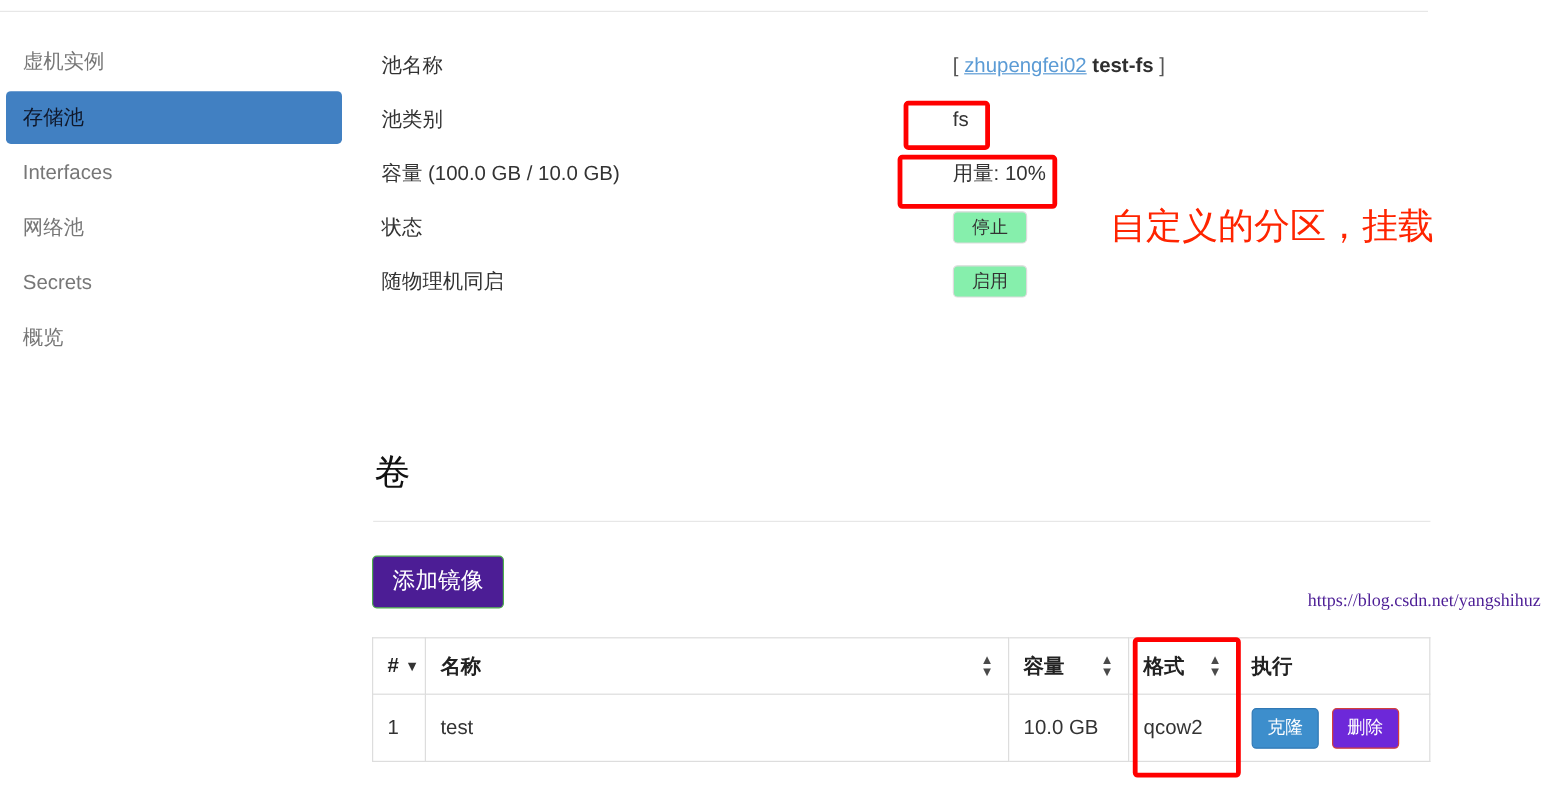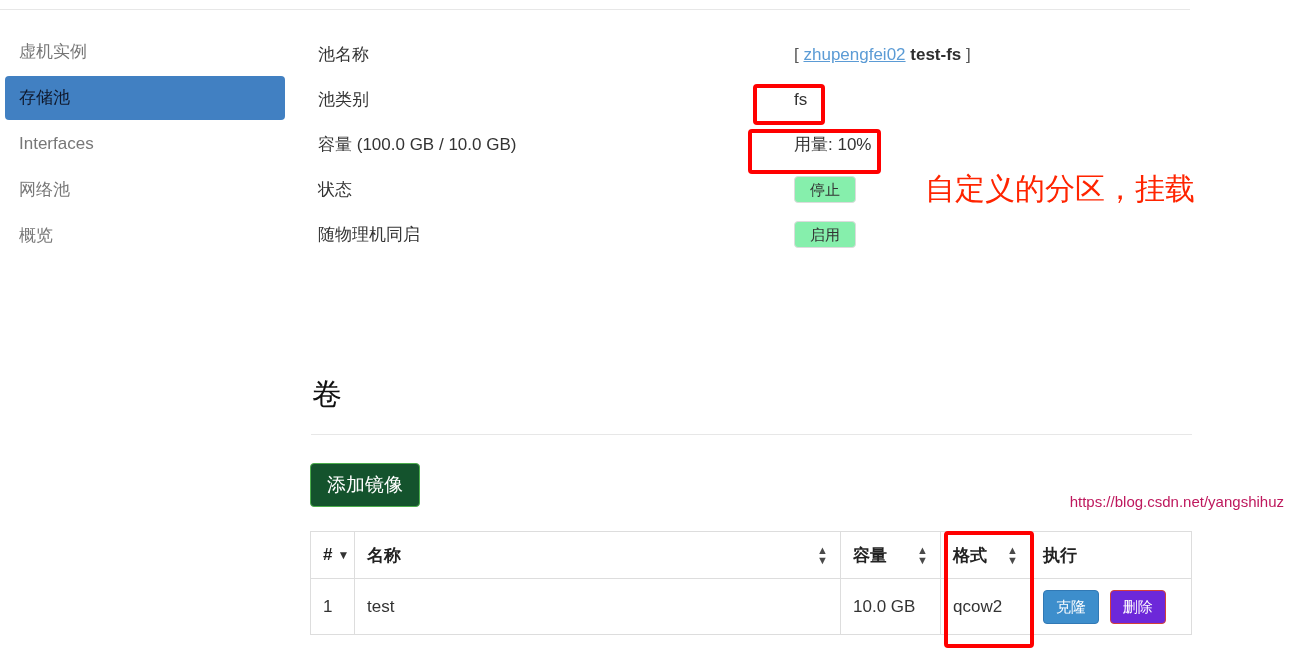--- a/index.html
+++ b/index.html
@@ -121,21 +121,21 @@
     background: #e7e7e7;
   }
   .btn-add {
     position: absolute;
     left: 310px;
     top: 463px;
     padding: 10px 16px;
     font-size: 19px;
     line-height: 22px;
     color: #ffffff;
-    background: #14532d;
+    background: #4c1d95;
     border: 1px solid #4cae4c;
     border-radius: 4px;
     cursor: pointer;
     font-family: inherit;
   }
 
   
   .table-wrap {
     position: absolute;
     left: 310px;
@@ -218,36 +218,38 @@
     line-height: 36px;
     white-space: nowrap;
   }
 
   
   .watermark {
     position: absolute;
     right: 8px;
     bottom: 6px;
     font-size: 15px;
-    color: #be185d;
-    white-space: nowrap;
+    color: #4c1d95;
+    white-space: nowrap;
+    font-family: Liberation Serif, serif;
   }
 </style>
 </head>
 <body>
 
 <div class="page">
 
   <div class="top-rule"></div>
 
   <nav class="sidebar">
     <a class="nav-item" href="#">虚机实例</a>
     <a class="nav-item active" href="#">存储池</a>
     <a class="nav-item" href="#">Interfaces</a>
     <a class="nav-item" href="#">网络池</a>
+    <a class="nav-item" href="#">Secrets</a>
     <a class="nav-item" href="#">概览</a>
   </nav>
 
   <div class="detail">
 
     <div class="detail-row">
       <div class="detail-label">池名称</div>
       <div class="detail-value">
         <span class="bracket">[</span>
         <a class="link-blue" href="#">zhupengfei02</a>

